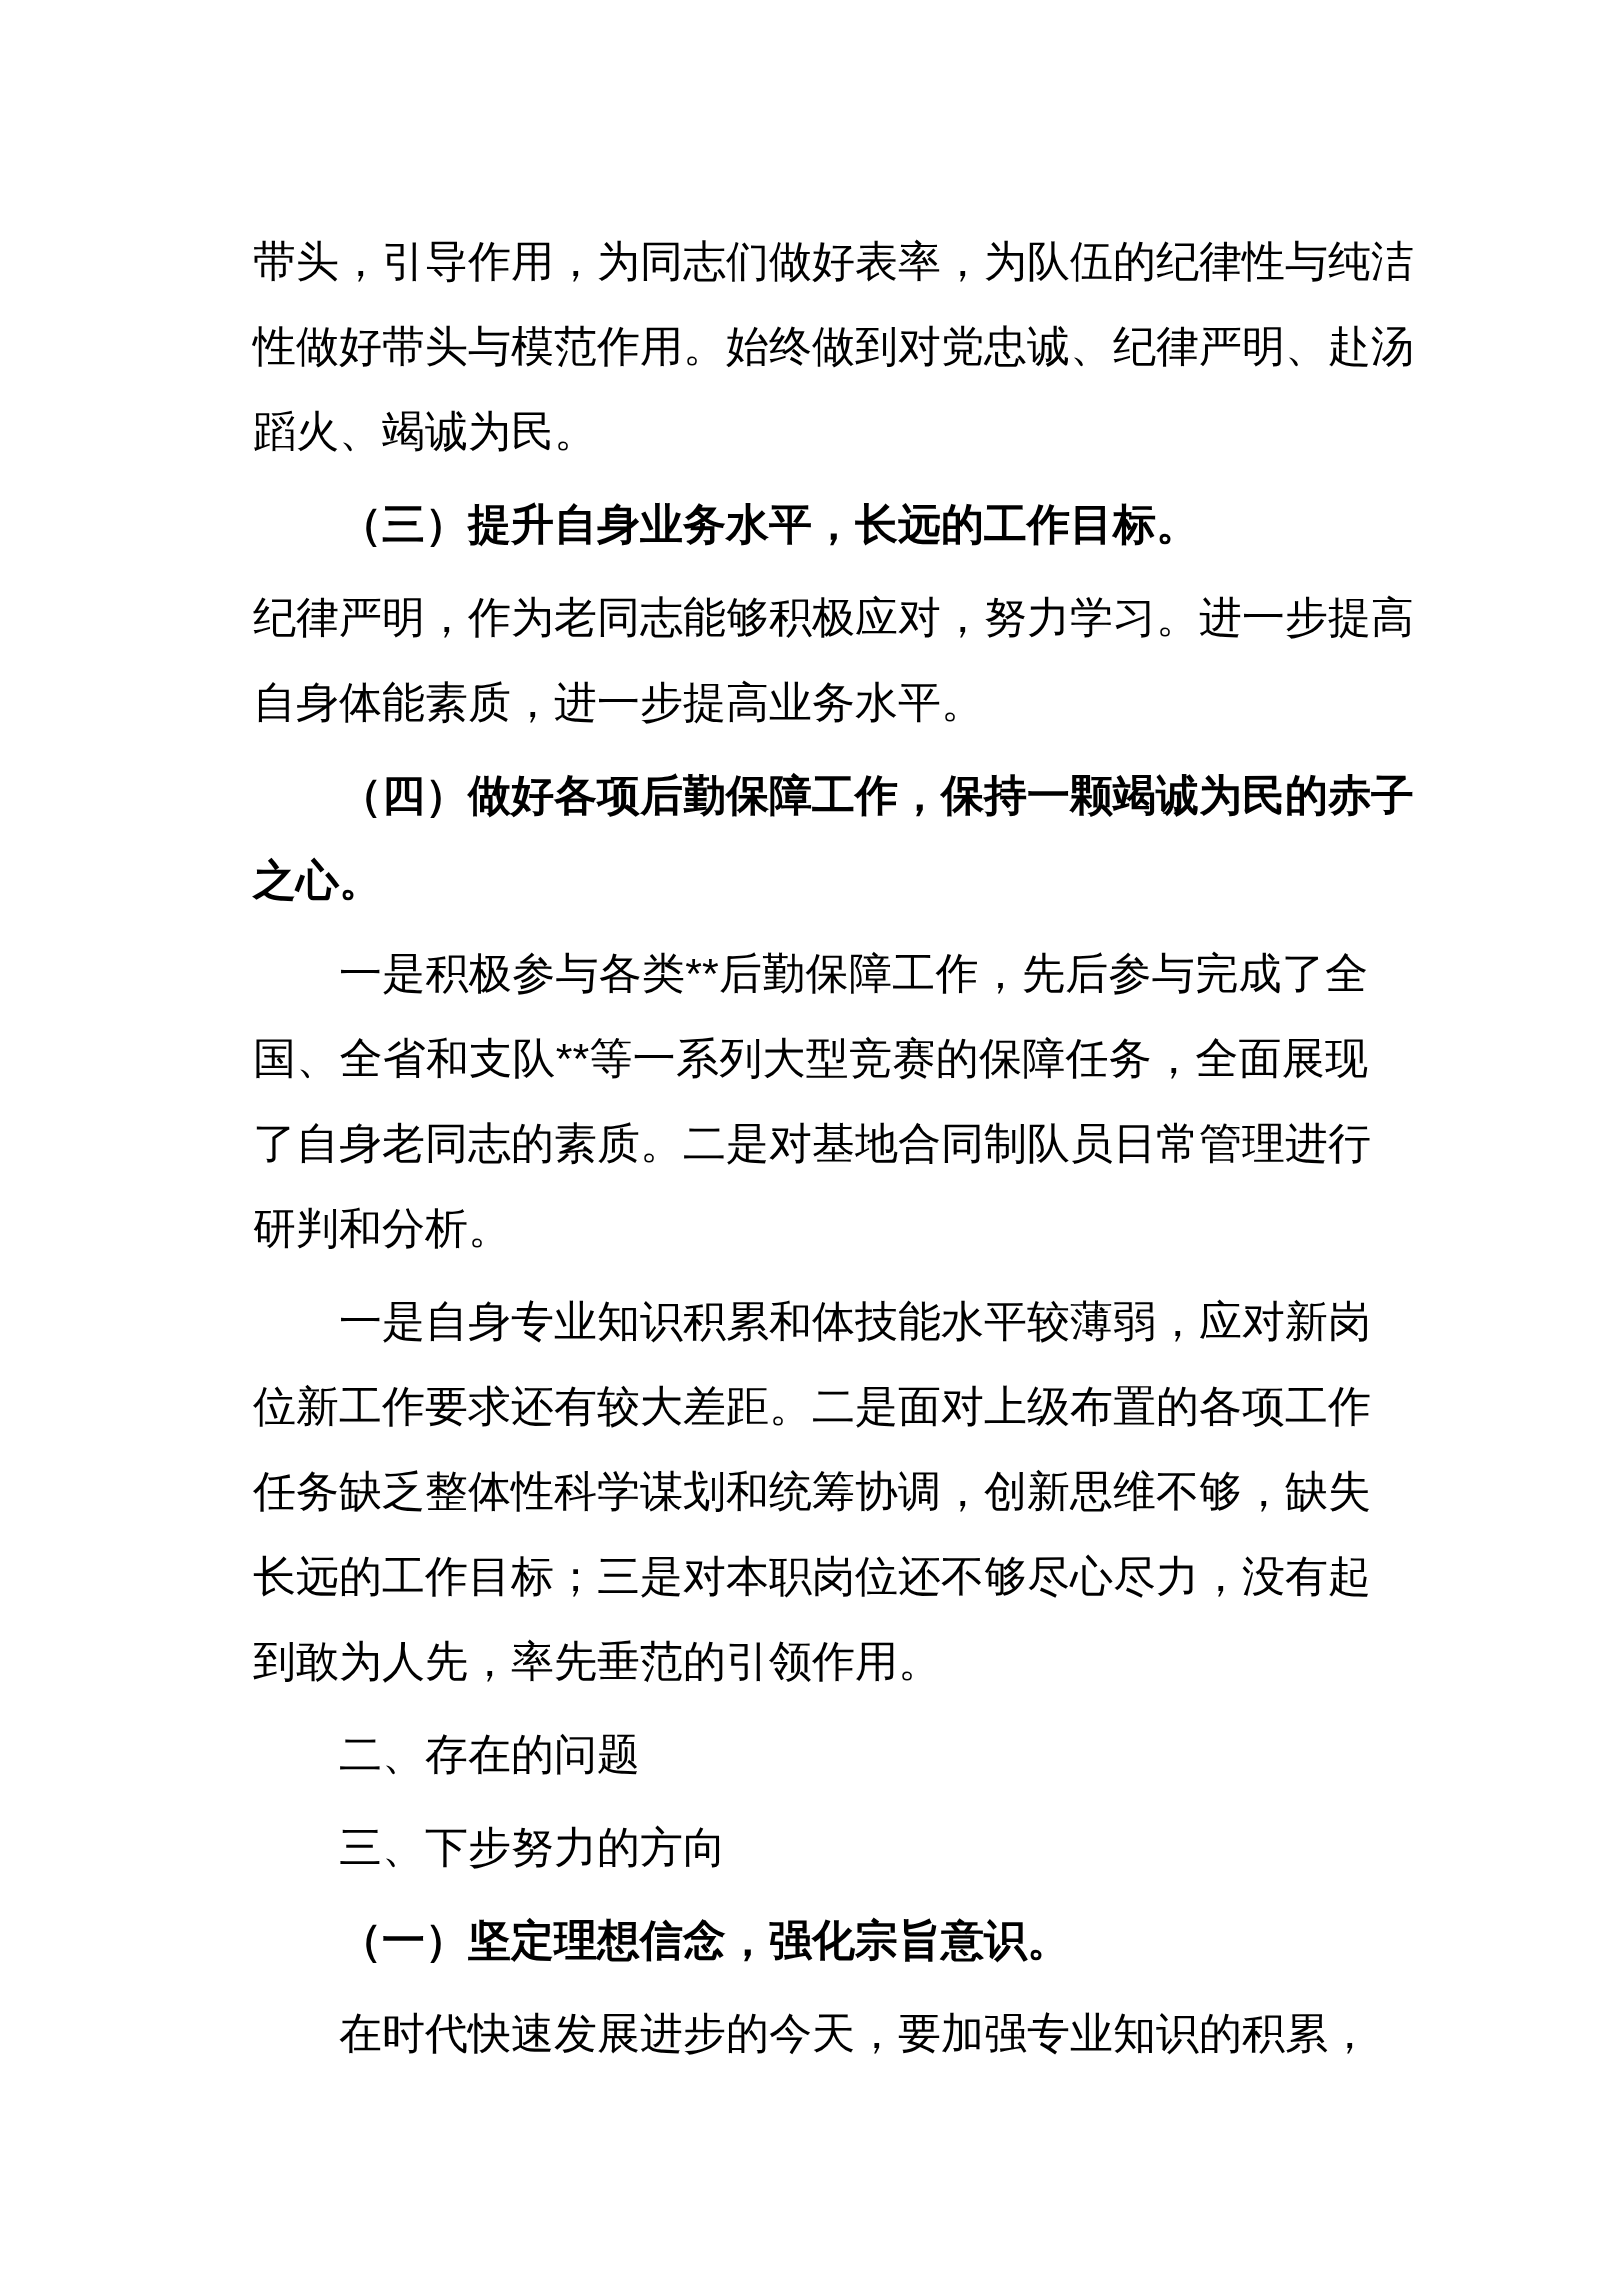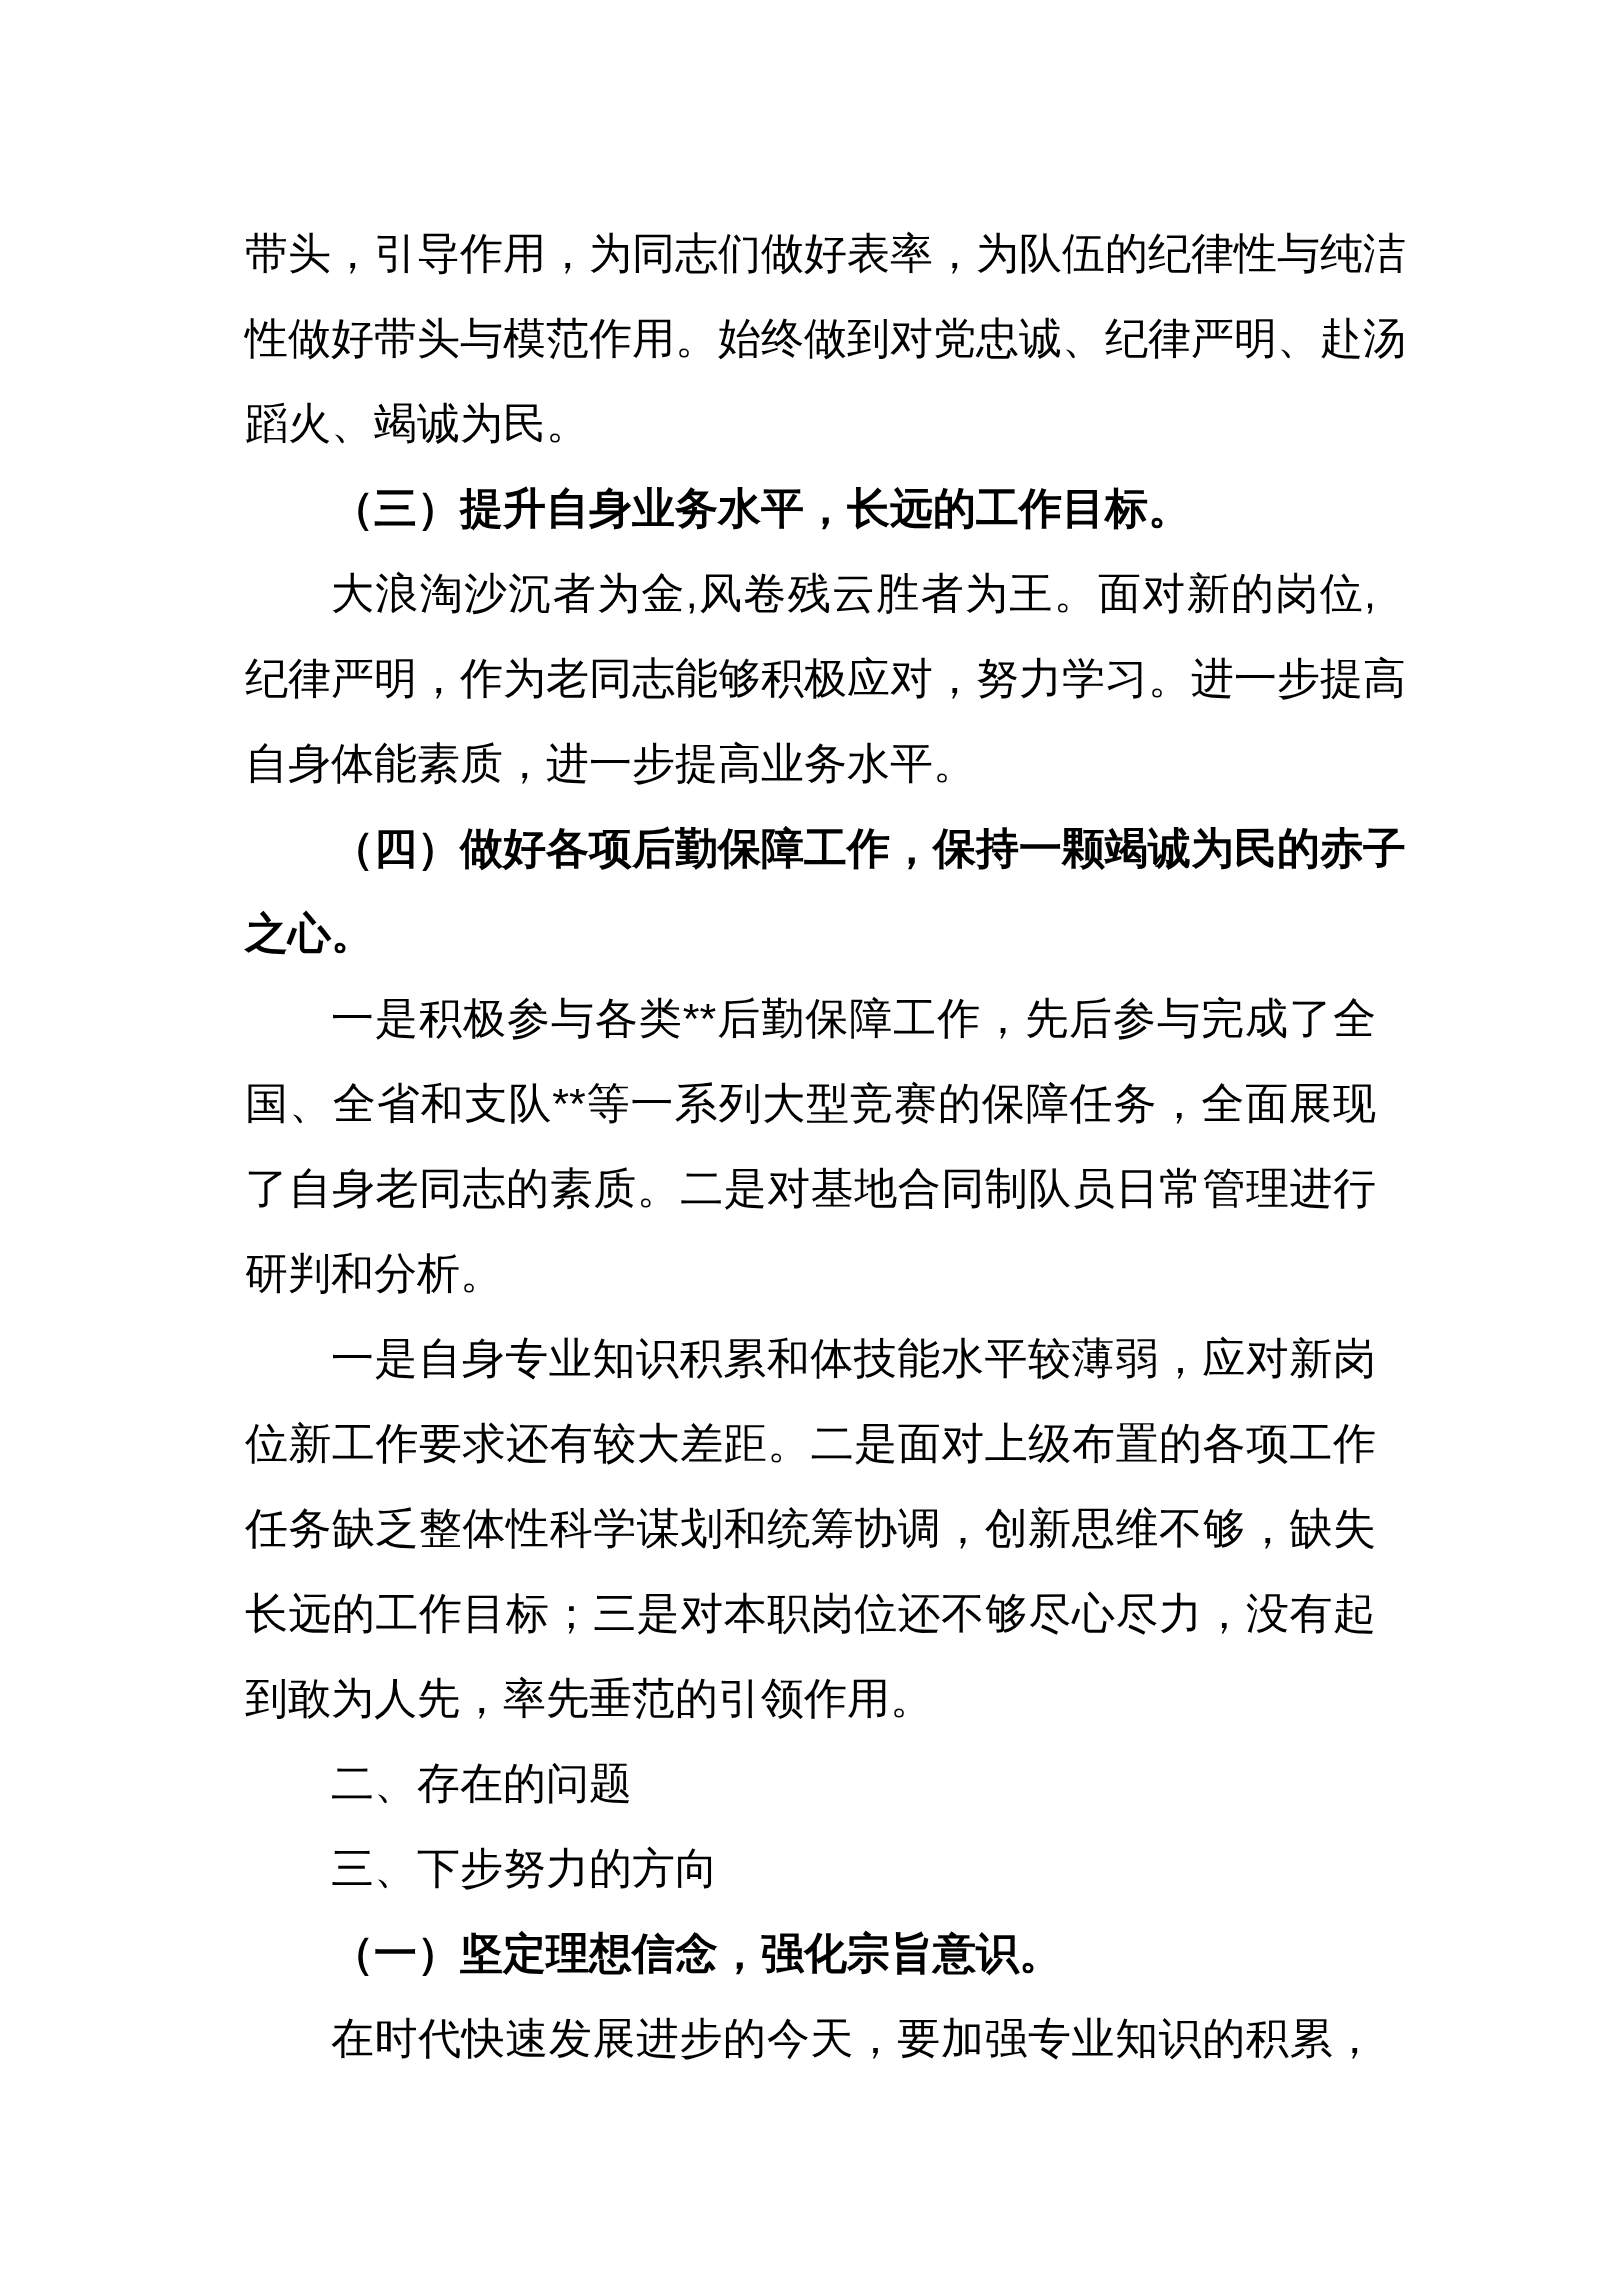--- a/index.html
+++ b/index.html
@@ -16,21 +16,21 @@
     font-family: "Liberation Sans", sans-serif;
     overflow: hidden;
   }
   .text-block {
     position: absolute;
     left: 245px;
     top: 211px;
     width: 1131px;
   }
   .para {
-    margin: 0;
+    margin: 8px;
     padding: 0;
   }
   .line {
     font-size: 43px;
     line-height: 85px;
     height: 85px;
     white-space: nowrap;
     letter-spacing: 0;
   }
   .line.indent {
@@ -51,21 +51,20 @@
   <div class="text-block">
       <div class="para">
         <div class="line fill">带头，引导作用，为同志们做好表率，为队伍的纪律性与纯洁</div>
         <div class="line fill">性做好带头与模范作用。始终做到对党忠诚、纪律严明、赴汤</div>
         <div class="line">蹈火、竭诚为民。</div>
       </div>
       <div class="para bold">
         <div class="line indent">（三）提升自身业务水平，长远的工作目标。</div>
       </div>
       <div class="para">
-        <div class="line indent fill">大浪淘沙沉者为金,风卷残云胜者为王。面对新的岗位,</div>
         <div class="line fill">纪律严明，作为老同志能够积极应对，努力学习。进一步提高</div>
         <div class="line">自身体能素质，进一步提高业务水平。</div>
       </div>
       <div class="para bold">
         <div class="line indent fill">（四）做好各项后勤保障工作，保持一颗竭诚为民的赤子</div>
         <div class="line">之心。</div>
       </div>
       <div class="para">
         <div class="line indent fill">一是积极参与各类**后勤保障工作，先后参与完成了全</div>
         <div class="line fill">国、全省和支队**等一系列大型竞赛的保障任务，全面展现</div>

